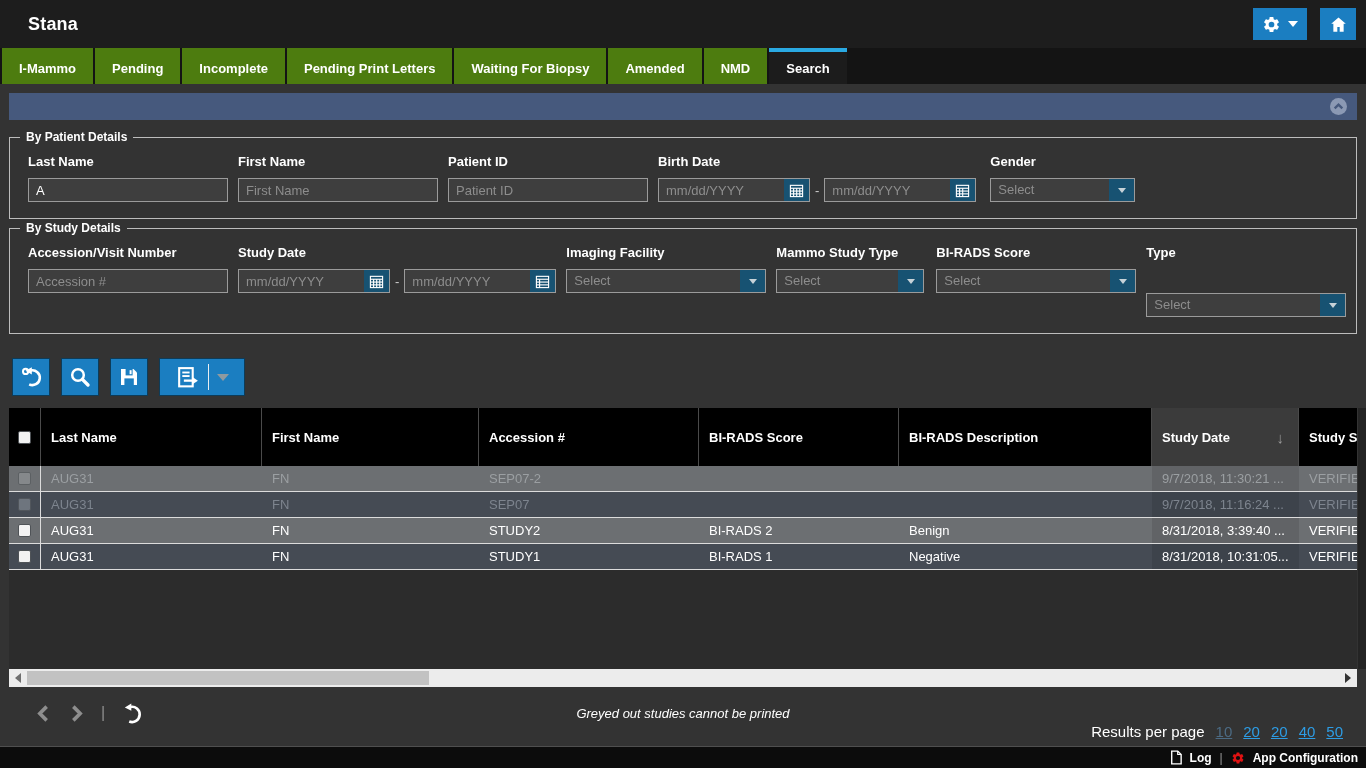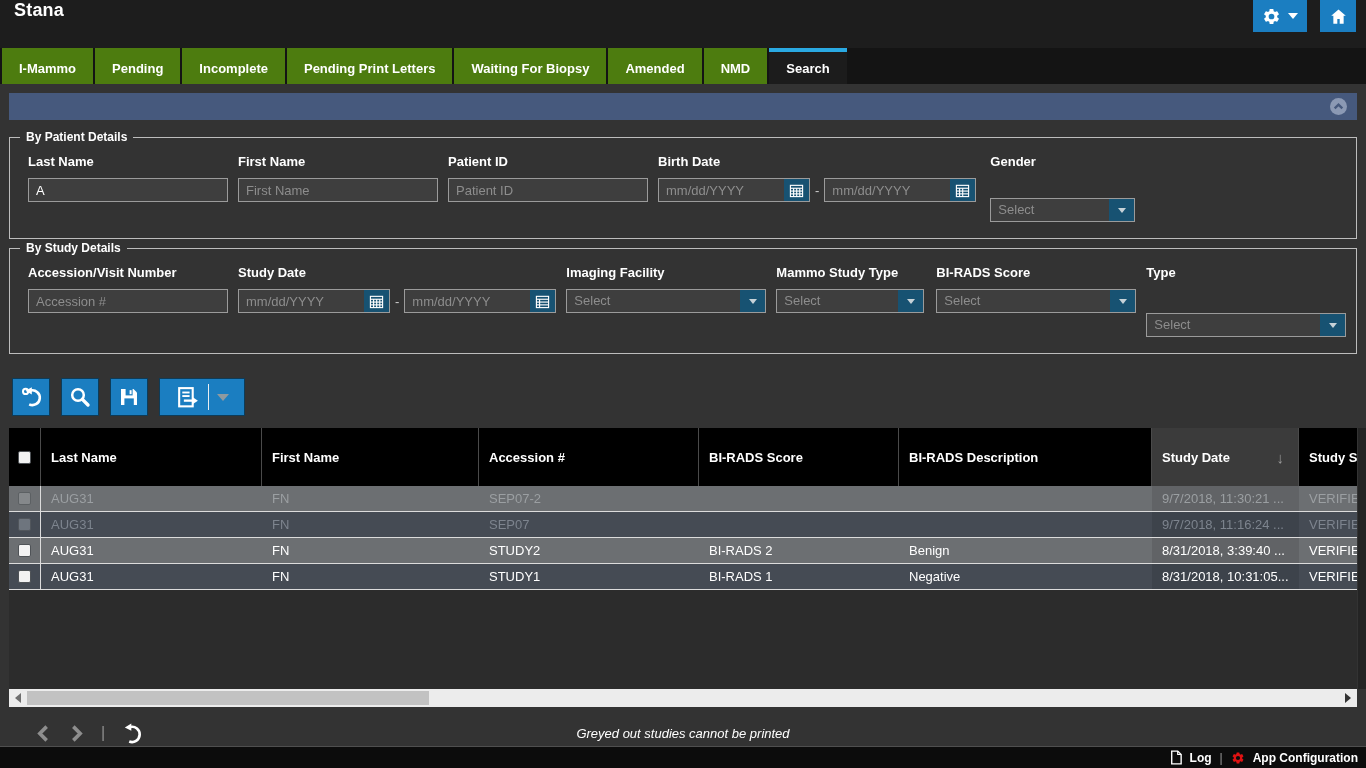--- a/index.html
+++ b/index.html
@@ -4,21 +4,21 @@
 <style>
   * { box-sizing: border-box; margin: 0; padding: 0; }
   html,body { width:1366px; height:768px; }
   body {
     font-family: "Liberation Sans", sans-serif;
     background:#333333; overflow:hidden;
   }
   .screen { position:relative; width:1366px; height:768px; background:#333333; }
 
   
-  .topbar { height:48px; background:#1d1d1d; display:flex; align-items:flex-start; padding:0 10px 0 14px; }
+  .topbar { height:48px; background:#1d1d1d; display:flex; align-items:center; padding:0 10px 0 28px; }
   .app-title { color:#ffffff; font-weight:bold; font-size:18px; letter-spacing:.2px; }
   .topbar-actions { margin-left:auto; display:flex; gap:13px; align-items:center; }
   .btn-blue { background:#1b7ec1; border:none; cursor:pointer; display:flex; align-items:center; justify-content:center; }
   .gear-btn { width:54px; height:32px; gap:7px; }
   .home-btn { width:36px; height:32px; }
   .caret { width:0; height:0; border-left:5px solid transparent; border-right:5px solid transparent; border-top:6px solid #ffffff; }
 
   
   .tabbar { height:36px; background:#141414; display:flex; gap:2px; padding-left:2px; }
   .tab { background:#4d7c0f; color:#fff; font-weight:bold; font-size:13px; padding:0 17px;
@@ -200,21 +200,21 @@
                       <line x1="4.9" y1="5.6" x2="4.9" y2="14.5"></line>
                       <line x1="8.2" y1="5.6" x2="8.2" y2="14.5"></line>
                       <line x1="1.5" y1="8.6" x2="14.5" y2="8.6"></line>
                       <line x1="1.5" y1="11.6" x2="14.5" y2="11.6"></line>
                     </g>
                   </svg>
               </button>
             </span>
           </div>
         </div>
-        <div class="field" style="width:145px;gap:20px;">
+        <div class="field" style="width:145px;">
           <label>Gender</label>
           <div class="selectwrap">
             <div class="select-display">Select</div>
             <button class="sq-btn">
                 <span class="sel-caret"></span>
               </button>
           </div>
         </div>
       </div>
     </fieldset>

